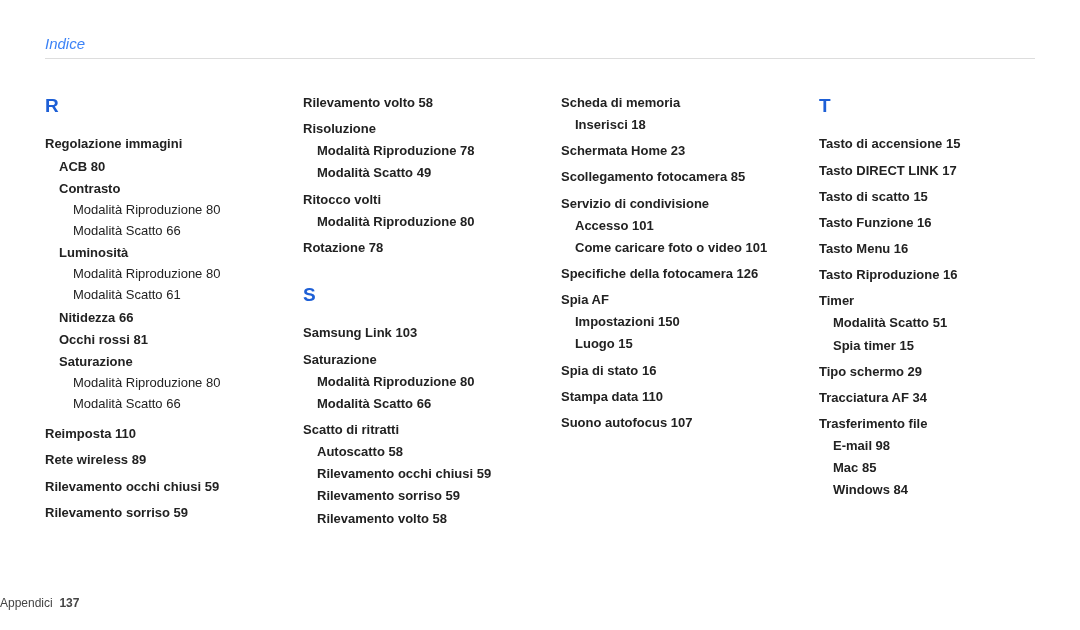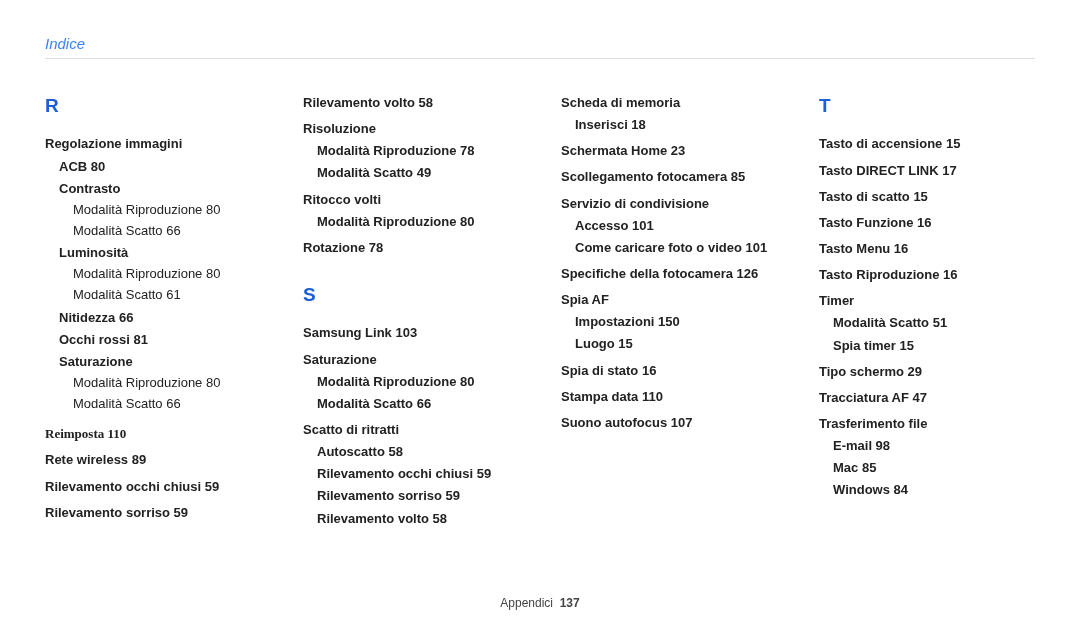--- a/index.html
+++ b/index.html
@@ -47,21 +47,21 @@
   .sub2 {
     font-weight: 400;
     margin-left: 28px;
     margin-top: 1px;
   }
   .footer {
     position: absolute;
     bottom: 20px;
     left: 0;
     width: 1080px;
-    text-align: center;
+    text-align: left;
     font-size: 12px;
     color: #444;
   }
   .footer .pnum { font-weight: 700; }
 </style>
 </head>
 <body>
 
 <div class="header">Indice</div>
 
@@ -76,21 +76,21 @@
         <div class="sub2">Modalità Riproduzione  80</div>
         <div class="sub2">Modalità Scatto  66</div>
         <div class="sub1">Luminosità</div>
         <div class="sub2">Modalità Riproduzione  80</div>
         <div class="sub2">Modalità Scatto  61</div>
         <div class="sub1">Nitidezza  66</div>
         <div class="sub1">Occhi rossi  81</div>
         <div class="sub1">Saturazione</div>
         <div class="sub2">Modalità Riproduzione  80</div>
         <div class="sub2">Modalità Scatto  66</div>
-        <div class="topic" style="margin-top: 10px; font-family: Liberation Serif, serif;">Reimposta  110</div>
+        <div class="topic" style="margin-top: 10px;">Reimposta  110</div>
         <div class="topic">Rete wireless  89</div>
         <div class="topic">Rilevamento occhi chiusi  59</div>
         <div class="topic">Rilevamento sorriso  59</div>
       </div>
   </div>
 
   <div class="col">
     <div>
         <div class="topic">Rilevamento volto  58</div>
         <div class="topic">Risoluzione</div>
@@ -139,21 +139,21 @@
         <div class="topic">Tasto di accensione  15</div>
         <div class="topic">Tasto DIRECT LINK  17</div>
         <div class="topic">Tasto di scatto  15</div>
         <div class="topic">Tasto Funzione  16</div>
         <div class="topic">Tasto Menu  16</div>
         <div class="topic">Tasto Riproduzione  16</div>
         <div class="topic">Timer</div>
         <div class="sub1">Modalità Scatto  51</div>
         <div class="sub1">Spia timer  15</div>
         <div class="topic">Tipo schermo  29</div>
-        <div class="topic">Tracciatura AF  47</div>
+        <div class="topic">Tracciatura AF  34</div>
         <div class="topic">Trasferimento file</div>
         <div class="sub1">E-mail  98</div>
         <div class="sub1">Mac  85</div>
         <div class="sub1">Windows  84</div>
       </div>
   </div>
 
 </div>
 
 <div class="footer">

